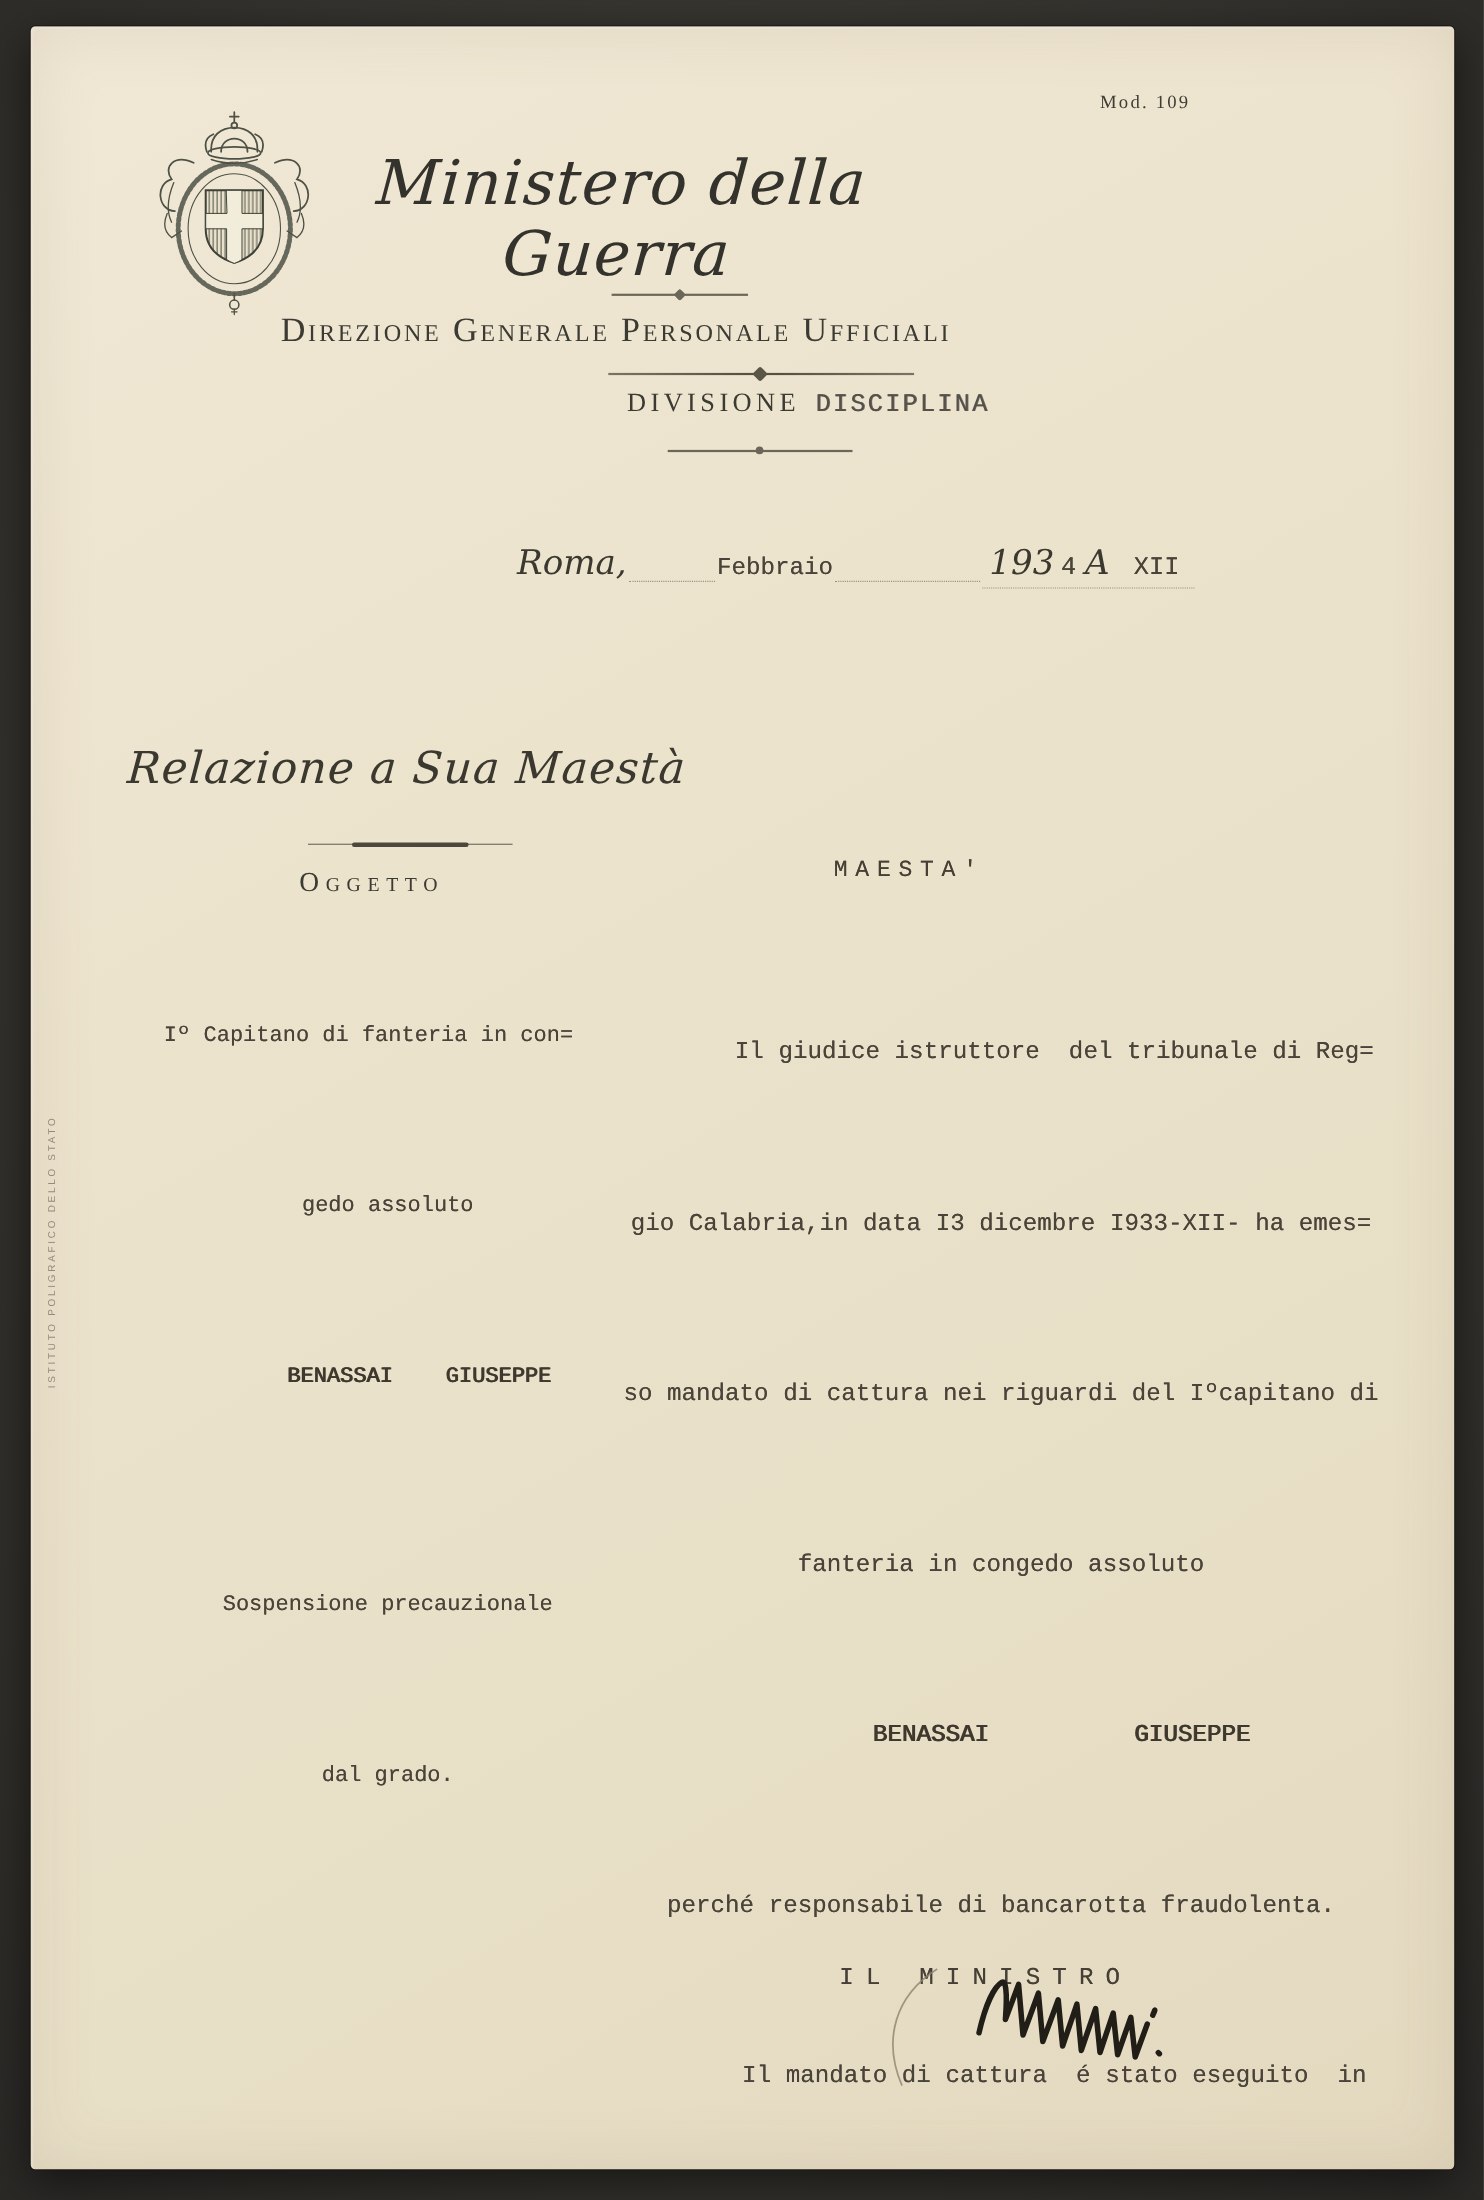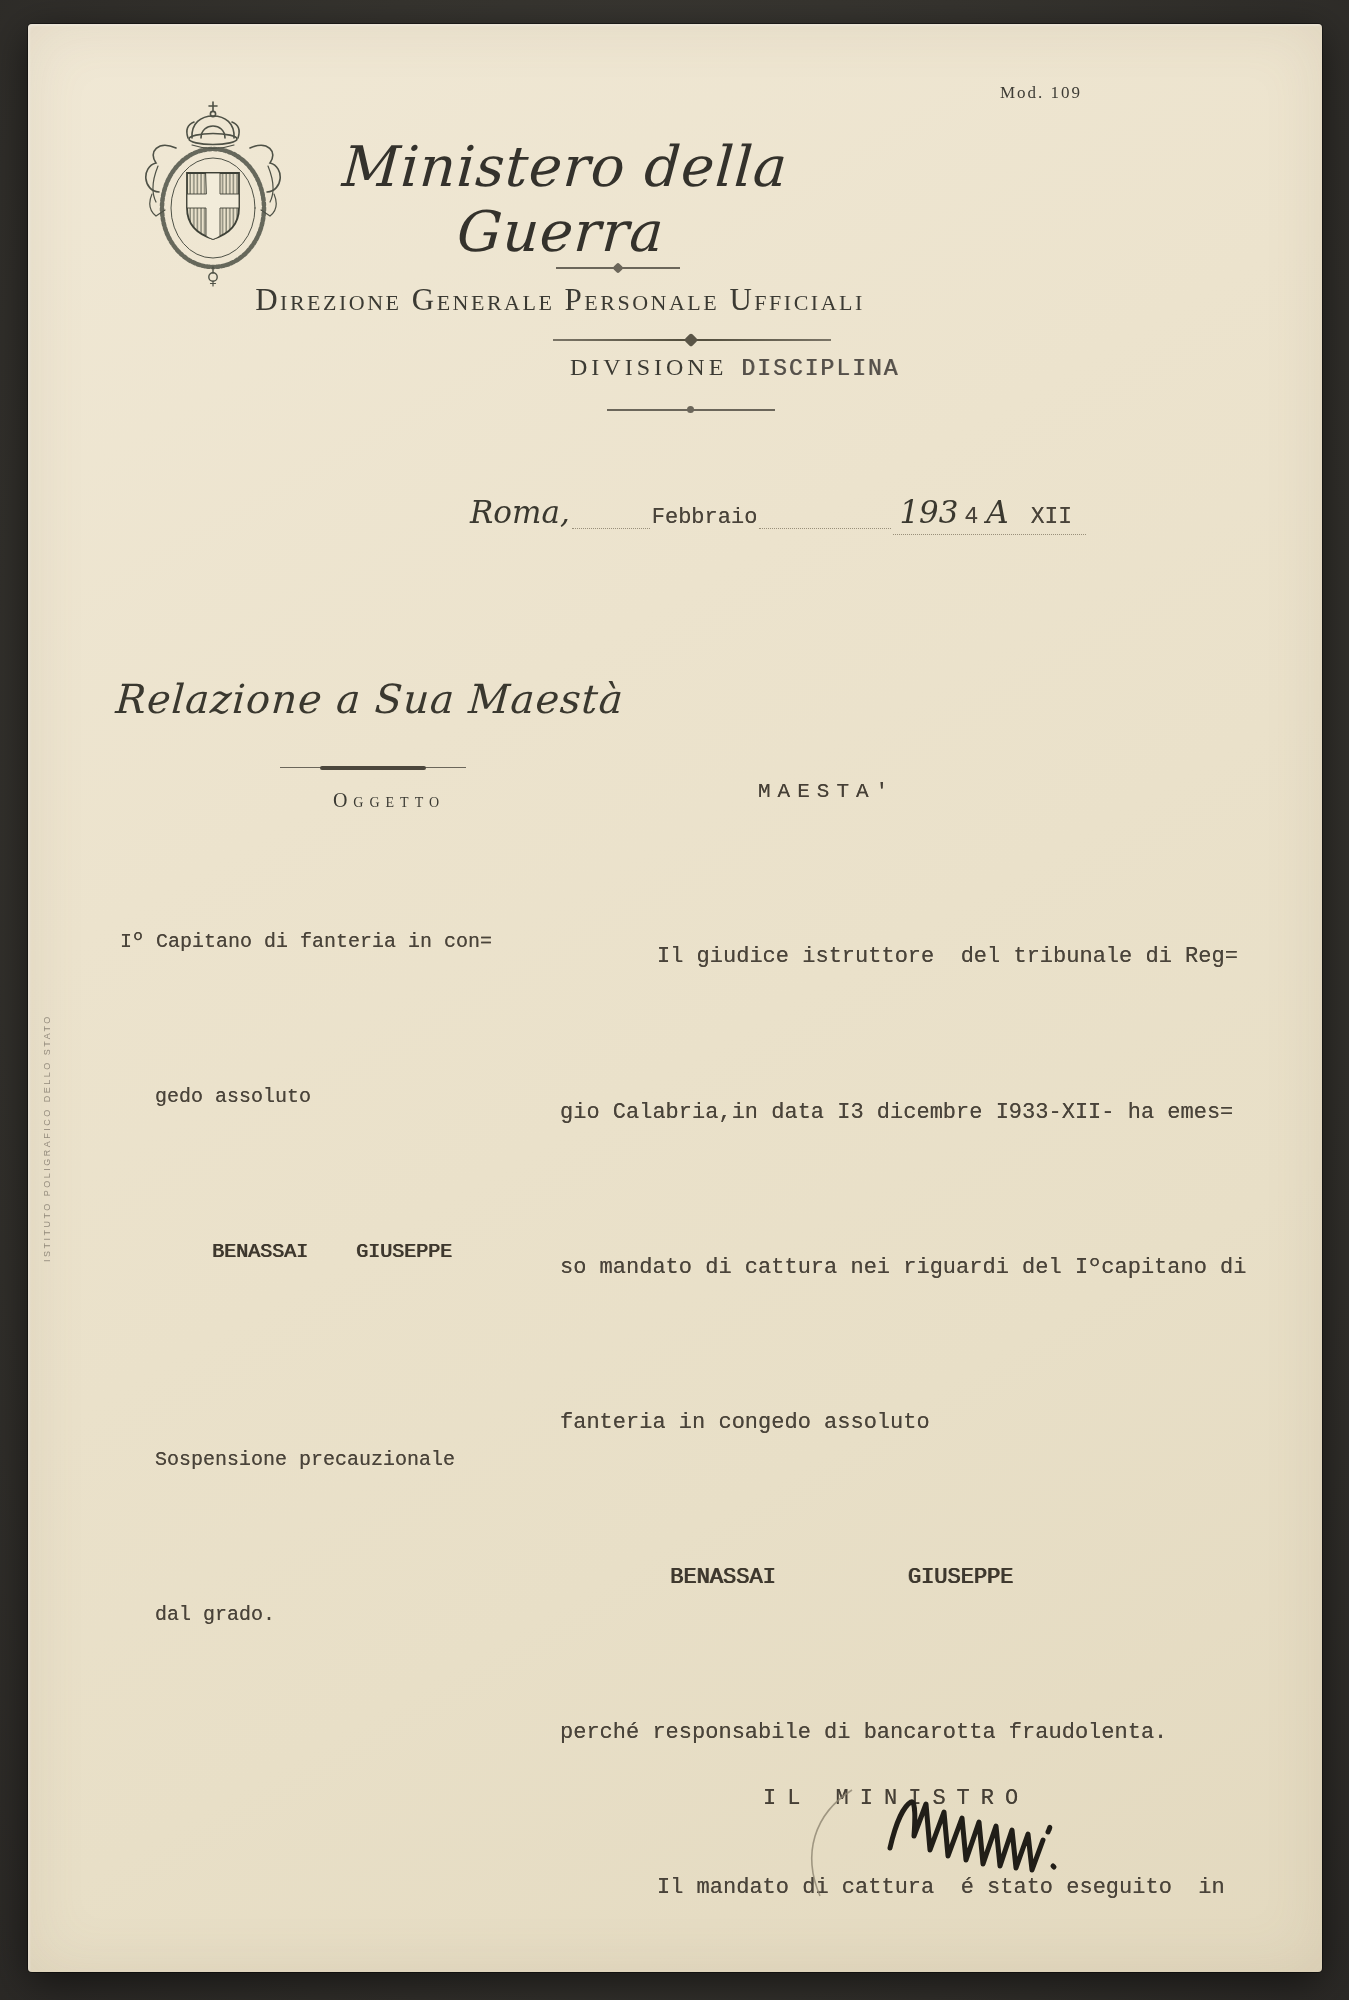--- a/index.html
+++ b/index.html
@@ -10,21 +10,21 @@
   }
   #paper{
     position:absolute;left:28px;top:24px;width:1294px;height:1948px;
     background:linear-gradient(150deg,#f0e8d5 0%,#ece3cd 35%,#e8dfc7 70%,#e3d9bf 100%);
     border-radius:4px;
     box-shadow:0 0 0 1px rgba(0,0,0,.4),0 10px 40px rgba(0,0,0,.55),
                inset 0 0 60px rgba(120,100,70,.12), inset 2px 2px 2px rgba(255,255,255,.35);
   }
   .abs{position:absolute;}
   .type{font-family:"Liberation Mono",monospace;color:#49433a;white-space:pre;
-        text-shadow:0 0 .5px rgba(70,60,45,.75);}
+        text-shadow:0 0 .5px rgba(70,60,45,.75);text-align:center;}
   .script{font-family:"DejaVu Serif",serif;font-style:italic;color:#3a382f;}
   .serifcaps{font-family:"Liberation Serif",serif;font-variant:small-caps;color:#3b3a33;}
   .struck{color:#3e382e;text-shadow:.8px 0 0 currentColor,-.3px 0 0 rgba(70,60,45,.6);}
 
   
   #mod-label{left:972px;top:59px;font-size:17px;letter-spacing:2px;color:#3e3c35;}
   #ministry-title{left:215px;top:110px;width:640px;text-align:center;font-size:56px;
       letter-spacing:1px;transform:skewX(-4deg);color:#34322c;}
   #div1{left:528px;top:243px;width:124px;height:2px;background:#6b665a;}
   #div1 .gem{position:absolute;left:58px;top:-3px;width:8px;height:8px;background:#6b665a;
@@ -51,21 +51,21 @@
       margin:0 2px 6px 2px;}
   #year-group{display:inline-flex;align-items:baseline;border-bottom:1.5px dotted #99907b;
       padding:0 14px 4px 6px;}
   #year-group .type{font-size:23px;}
 
   
   #relazione-title{left:88px;top:652px;font-size:40px;letter-spacing:1px;transform:skewX(-4deg);}
   #oggetto-divider{left:252px;top:743px;width:186px;height:1px;background:#6b665a;}
   #oggetto-divider .bar{position:absolute;left:40px;top:-1.5px;width:106px;height:4px;
       background:#4c473c;border-radius:2px;}
-  #oggetto-label{left:268px;top:765px;width:186px;text-align:center;font-size:20px;
+  #oggetto-label{left:244px;top:765px;width:186px;font-size:25px;
       letter-spacing:6px;}
   #sidebar-text{left:92px;top:788px;width:430px;font-size:20px;line-height:51.8px;}
   #sidebar-text .l0{padding-left:0;}
   #sidebar-text .l1{padding-left:35px;font-family:Liberation Mono, monospace;}
   #sidebar-text .l2{padding-left:92px;}
   #sidebar-text .l3{padding-left:35px;margin-top:52px;}
   #sidebar-text .l4{padding-left:35px;}
 
   
   #salutation{left:730px;top:732px;font-size:21px;letter-spacing:7px;color:#453f36;margin-top:24px;}

